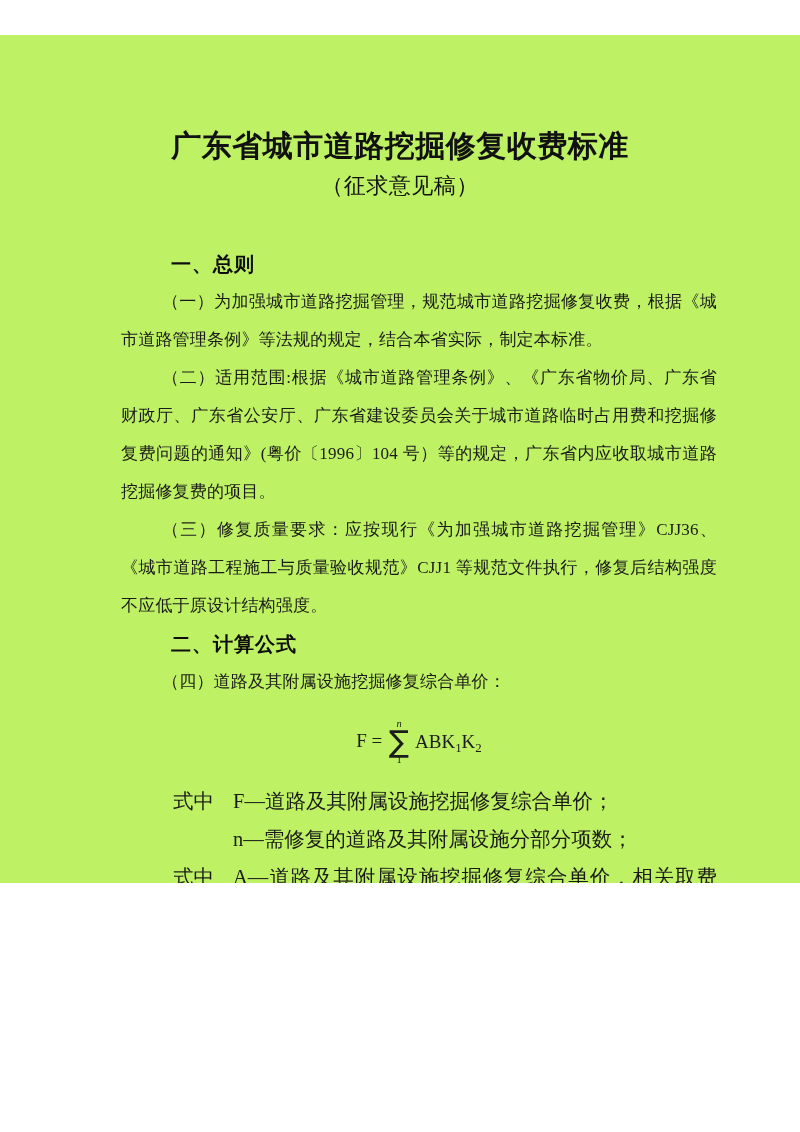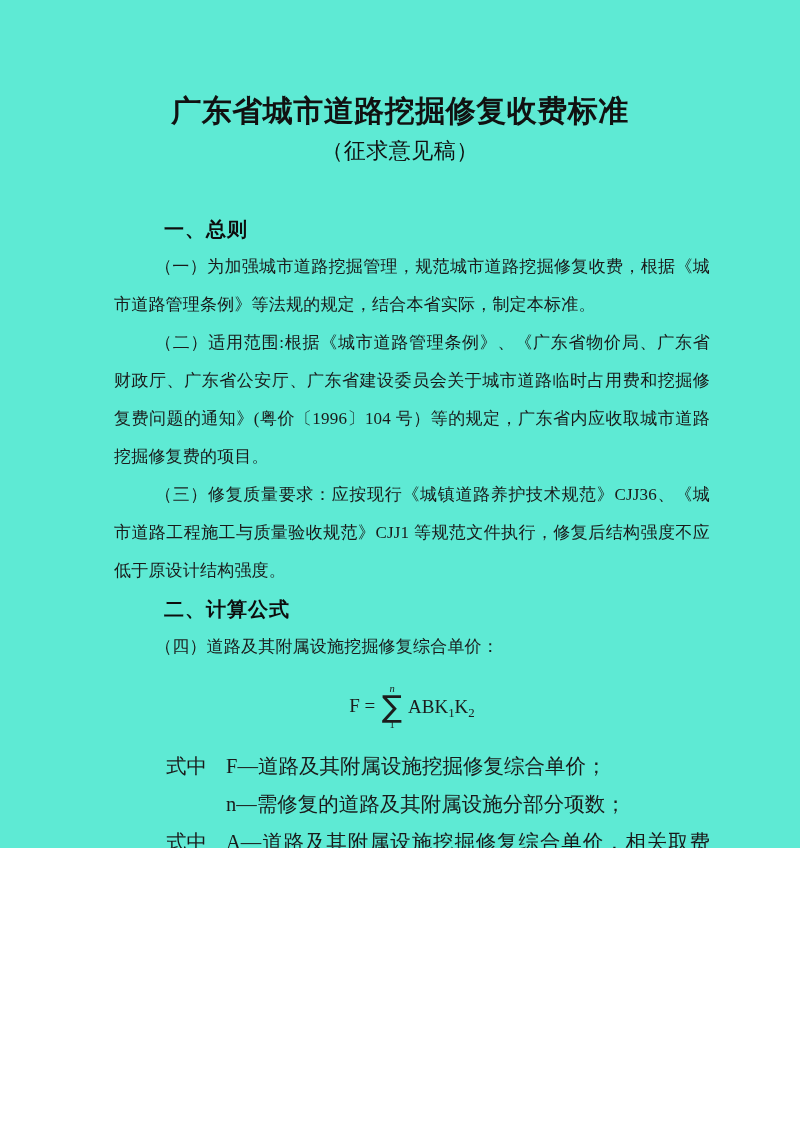--- a/index.html
+++ b/index.html
@@ -9,23 +9,24 @@
   }
   body {
     font-family: "Liberation Serif", "DejaVu Serif", serif;
     color: #000000;
     -webkit-font-smoothing: antialiased;
   }
   .page {
     position: relative;
     width: 800px;
     height: 848px;
-    background: #5eead4;
+    background: #bef264;
     overflow: hidden;
     box-sizing: border-box;
+    margin-top: 35px;
   }
 
   
   .doc-title {
     font-family: "Liberation Sans", "DejaVu Sans", sans-serif;
     font-weight: bold;
     font-size: 30px;
     line-height: 1.18;
     text-align: center;
     letter-spacing: 0.5px;
@@ -40,21 +41,21 @@
     text-align: center;
     margin: 0;
     padding-top: 12px;
     color: #111111;
     letter-spacing: 0.5px;
   }
 
   
   .body-frame {
     position: absolute;
-    left: 114px;
+    left: 121px;
     top: 210px;
     width: 596px;
   }
 
   
   .section-heading {
     font-family: "Liberation Sans", "DejaVu Sans", sans-serif;
     font-weight: bold;
     font-size: 20px;
     line-height: 38px;
@@ -178,21 +179,21 @@
 <div class="page">
 
   <h1 class="doc-title">广东省城市道路挖掘修复收费标准</h1>
   <div class="doc-subtitle">（征求意见稿）</div>
 
   <div class="body-frame">
 
     <div class="section-heading">一、总则</div>
     <p class="para indent2">（一）为加强城市道路挖掘管理，规范城市道路挖掘修复收费，根据《城市道路管理条例》等法规的规定，结合本省实际，制定本标准。</p>
     <p class="para indent2">（二）适用范围:根据《城市道路管理条例》、《广东省物价局、广东省财政厅、广东省公安厅、广东省建设委员会关于城市道路临时占用费和挖掘修复费问题的通知》(粤价〔1996〕104 号）等的规定，广东省内应收取城市道路挖掘修复费的项目。</p>
-    <p class="para indent2">（三）修复质量要求：应按现行《城镇道路养护技术规范》CJJ36、《城市道路工程施工与质量验收规范》CJJ1 等规范文件执行，修复后结构强度不应低于原设计结构强度。</p>
+    <p class="para indent2">（三）修复质量要求：应按现行《为加强城市道路挖掘管理》CJJ36、《城市道路工程施工与质量验收规范》CJJ1 等规范文件执行，修复后结构强度不应低于原设计结构强度。</p>
 
     <div class="section-heading">二、计算公式</div>
     <p class="para indent2">（四）道路及其附属设施挖掘修复综合单价：</p>
 
     <div class="formula-row">
       <span class="formula">
         <span>F</span>
         <span class="eqs">=</span>
         <span class="sigma-group">
           <span class="sigma-lim">n</span>

